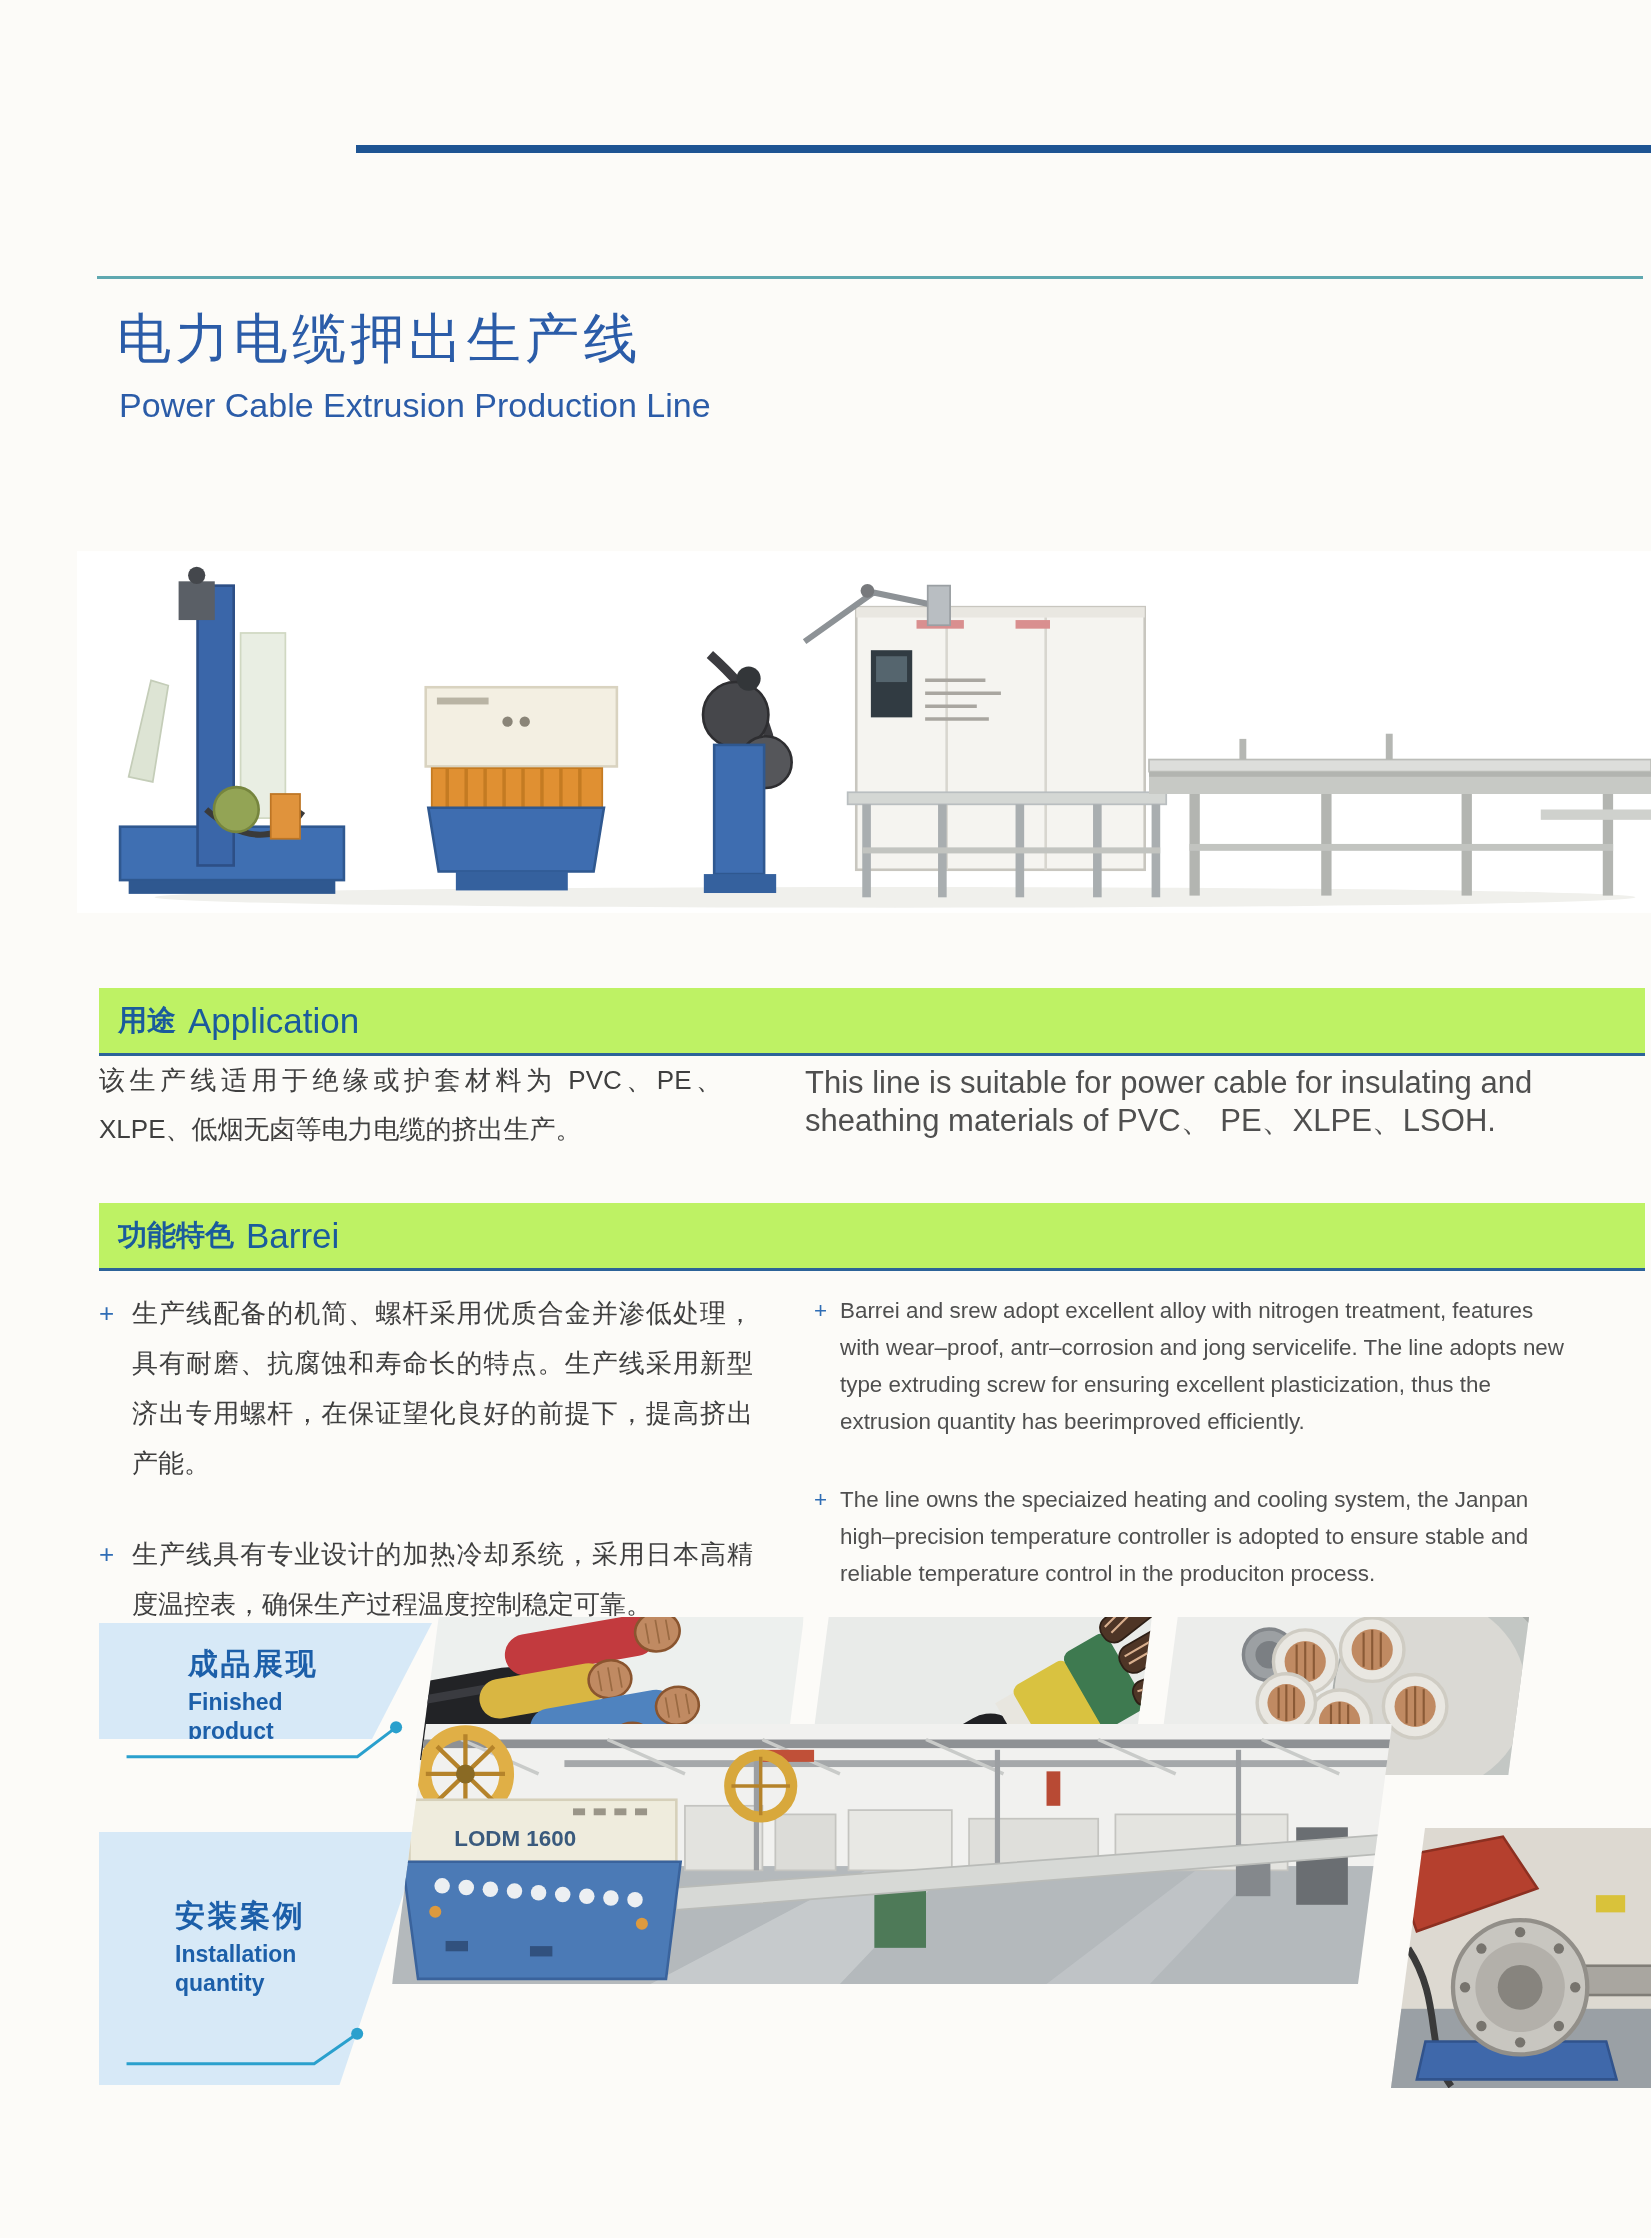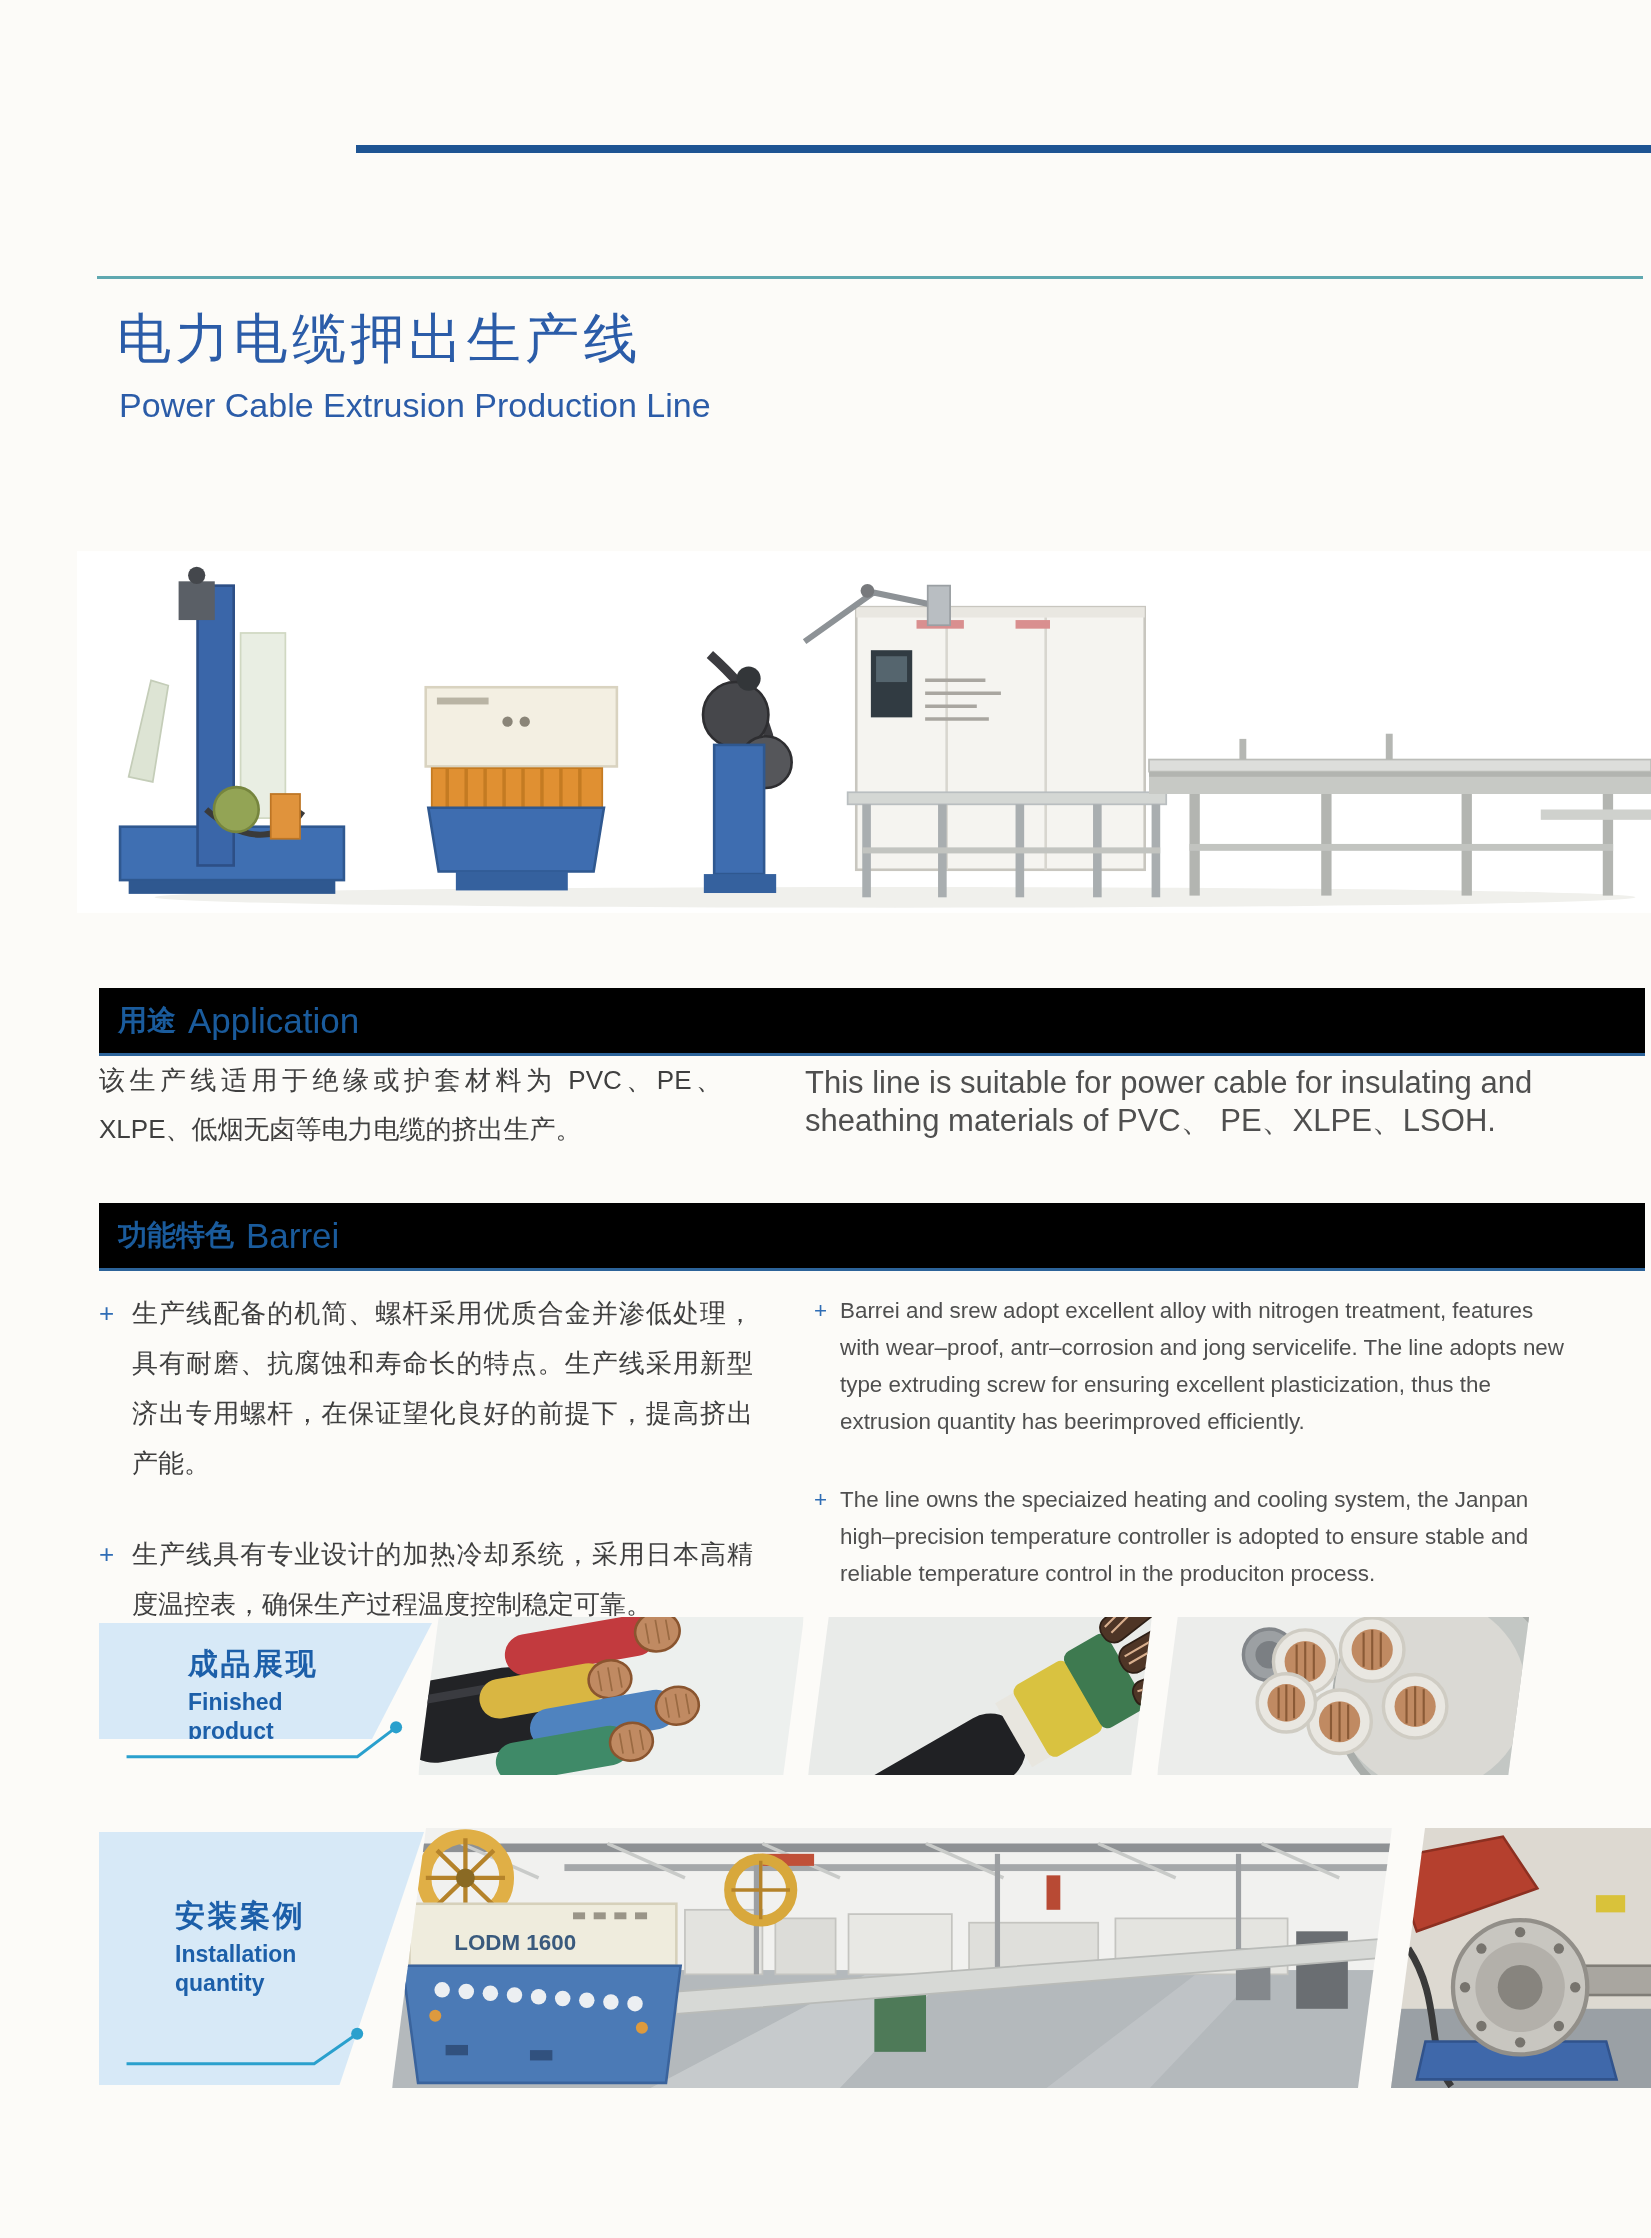--- a/index.html
+++ b/index.html
@@ -12,21 +12,21 @@
   .navy-bar{position:absolute;left:356px;top:145px;width:1296px;height:7.7px;background:#1e5493;}
   .teal-line{position:absolute;left:97px;top:276px;width:1546px;height:3.4px;background:#5fa8b0;}
   
   .title-zh{position:absolute;left:117px;top:303px;margin:0;font-size:54px;font-weight:normal;
     color:#2b5ca8;letter-spacing:4.3px;white-space:nowrap;}
   .title-en{position:absolute;left:119px;top:386px;margin:0;font-size:34px;font-weight:normal;
     color:#2b5ca8;white-space:nowrap;}
   
   .machine-figure{position:absolute;left:77px;top:551px;width:1574px;height:362px;}
   
-  .band{position:absolute;left:99px;width:1546px;height:65px;background:#000000;
+  .band{position:absolute;left:99px;width:1546px;height:65px;background:#bef264;
     display:flex;align-items:center;padding-left:19px;box-sizing:border-box;text-align:center;}
   .band .zh{font-size:29px;font-weight:bold;color:#1a5b9c;}
   .band .en{font-size:35px;font-weight:normal;color:#1a5b9c;margin-left:12px;}
   .band-underline{position:absolute;left:99px;width:1546px;height:2.6px;background:#2c6399;}
   #band-application{top:988px;}
   #underline-application{top:1053px;}
   #band-feature{top:1203px;}
   #underline-feature{top:1268px;}
   
   .app-zh{position:absolute;left:99px;top:1056px;width:623px;margin:0;
@@ -60,21 +60,21 @@
   #install-pointer{left:99px;top:2019px;width:284px;height:56px;}
   
   .photo{position:absolute;overflow:hidden;}
   .photo svg{display:block;width:100%;height:100%;}
   #fp1{left:418px;top:1617px;width:386px;height:158px;
     clip-path:polygon(20.7px 0,100% 0,calc(100% - 20.7px) 100%,0 100%);}
   #fp2{left:808px;top:1617px;width:344px;height:158px;
     clip-path:polygon(20.7px 0,100% 0,calc(100% - 20.7px) 100%,0 100%);}
   #fp3{left:1157px;top:1617px;width:372px;height:158px;
     clip-path:polygon(20.7px 0,100% 0,calc(100% - 20.7px) 100%,0 100%);}
-  #ip1{left:392px;top:1828px;width:1000px;height:260px;
+  #ip1{left:392px;top:1724px;width:1000px;height:260px;
     clip-path:polygon(34px 0,100% 0,calc(100% - 34px) 100%,0 100%);}
   #ip2{left:1391px;top:1828px;width:260px;height:260px;
     clip-path:polygon(34px 0,100% 0,100% 100%,0 100%);}
 </style>
 </head>
 <body>
 
 <div id="page">
 
   <div class="navy-bar"></div>

